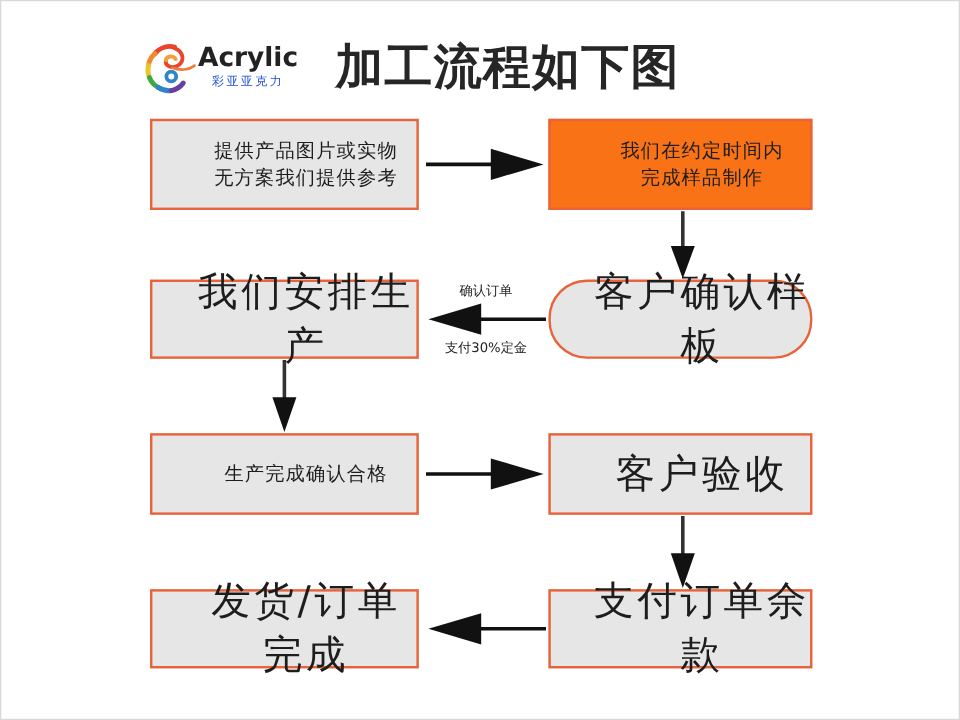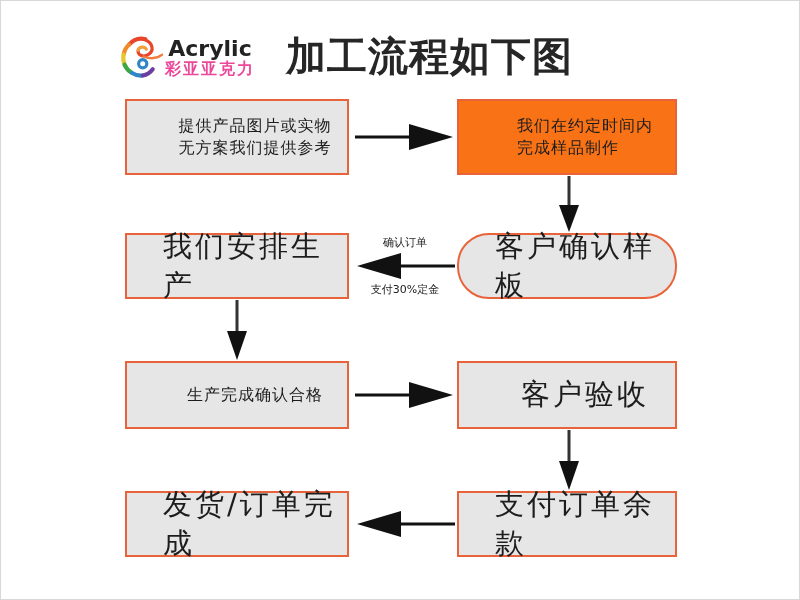--- a/index.html
+++ b/index.html
@@ -56,26 +56,25 @@
     font-family: "DejaVu Sans", "Liberation Sans", sans-serif;
     font-weight: bold;
     font-size: 22px;
     color: #222222;
     letter-spacing: 0px;
     line-height: 24px;
   }
 
   .logo-cn {
     font-family: "DejaVu Sans", "Liberation Sans", sans-serif;
-    font-size: 16px;
-    color: #ec4899;
+    font-size: 10px;
+    color: #1d4ed8;
     letter-spacing: 2px;
     line-height: 14px;
     margin-top: 1px;
-    font-weight: bold;
   }
 
   .title {
     margin-left: 31px;
     font-family: "DejaVu Sans", "Liberation Sans", sans-serif;
     font-weight: bold;
     font-size: 40px;
     line-height: 44px;
     color: #262626;
     letter-spacing: 1px;
@@ -84,20 +83,21 @@
 
   
   .node {
     position: absolute;
     box-sizing: border-box;
     border: 2px solid #e8633a;
     background: #e6e6e6;
     display: flex;
     align-items: center;
     justify-content: center;
+    text-align: center;
     color: #1d1d1d;
     font-family: "DejaVu Sans", "Liberation Sans", sans-serif;
     padding-left: 36px;
   }
 
   .node.alt-fill {
     background: #f97316;
   }
 
   .node .node-text {
@@ -105,21 +105,21 @@
     white-space: pre-line;
     line-height: 1.35;
   }
 
   .node.small-text .node-text {
     font-size: 16px;
     letter-spacing: 1px;
   }
 
   .node.big-text .node-text {
-    font-size: 29px;
+    font-size: 33px;
     letter-spacing: 3px;
   }
 
   
   .conn {
     position: absolute;
   }
 
   .edge-label {
     position: absolute;

